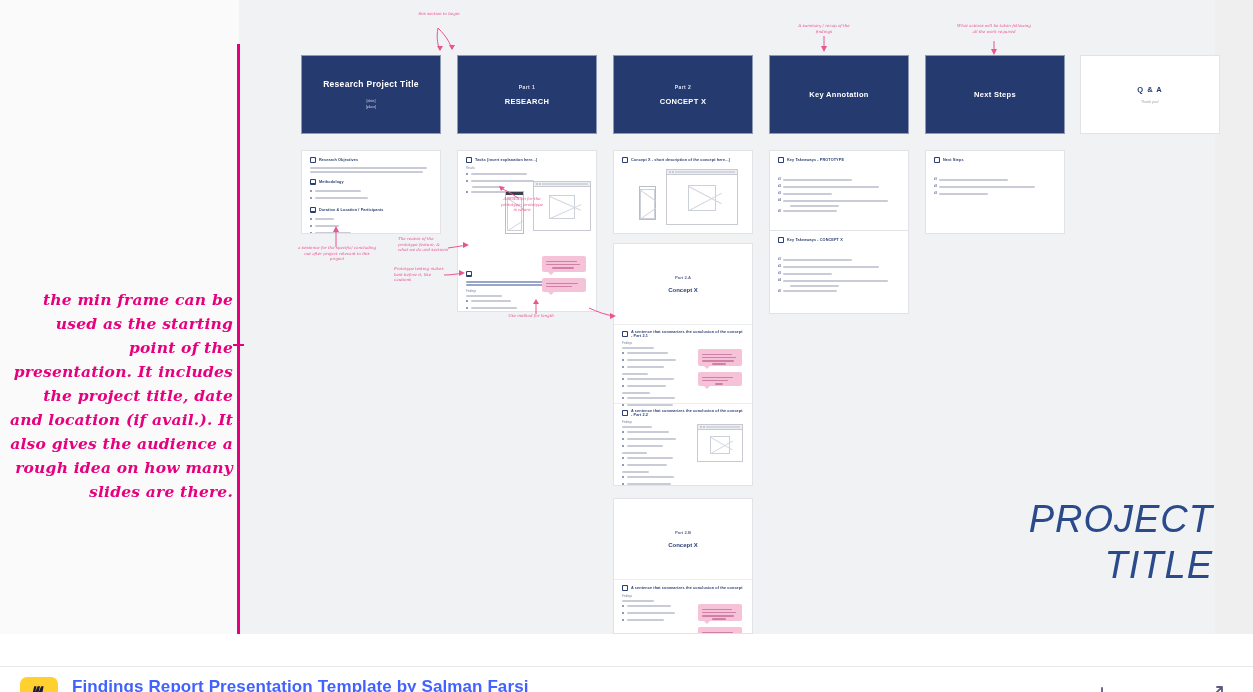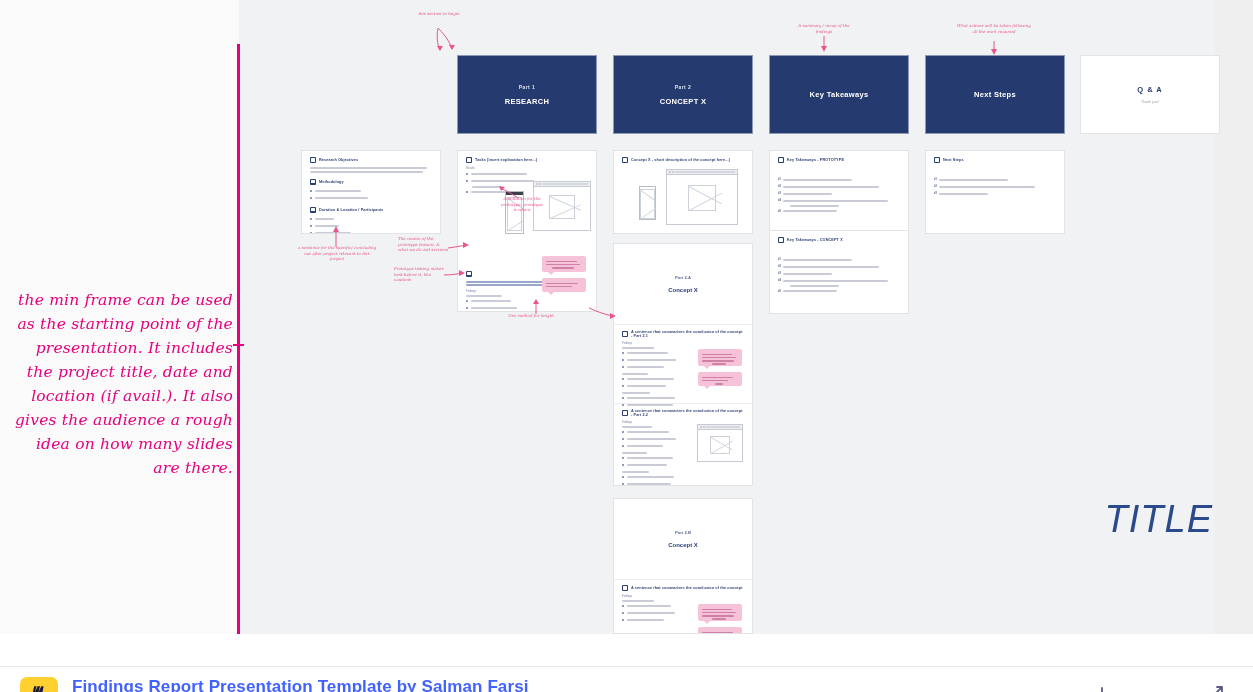--- a/index.html
+++ b/index.html
@@ -46,20 +46,21 @@
 
   
   .handnote {
     position: absolute; left: 5px; top: 288px;
     width: 228px;
     font-family: "DejaVu Serif", serif;
     font-style: italic;
     font-size: 15.5px; line-height: 24px;
     color: #e6007e; text-align: right;
     letter-spacing: .2px;
+    font-weight: bold;
   }
 
   
   .card {
     position: absolute;
     background: #ffffff;
     border: 1px solid #e2e3e6;
     overflow: hidden;
   }
   .card.navy {
@@ -208,33 +209,40 @@
   <div class="canvas">
     <div class="canvas-left-pane"></div>
     <div class="canvas-board"></div>
     <div class="canvas-right-strip"></div>
 
     <div class="frame-line"></div>
     <div class="frame-tick"></div>
 
     <div class="handnote">the min frame can be used as the starting point of the presentation. It includes the project title, date and location (if avail.). It also gives the audience a rough idea on how many slides are there.</div>
 
+    <div class="card navy" style="left:301px;top:55px;width:140px;height:79px;">
+      <div class="navy-title big">Research Project Title</div>
+      <div class="navy-sub">
+        <span>[date]</span><br>
+        <span>[place]</span>
+      </div>
+    </div>
 
     <div class="card navy" style="left:457px;top:55px;width:140px;height:79px;">
       <div class="navy-eyebrow">Part 1</div>
       <div class="navy-title">RESEARCH</div>
     </div>
 
     <div class="card navy" style="left:613px;top:55px;width:140px;height:79px;">
       <div class="navy-eyebrow">Part 2</div>
       <div class="navy-title">CONCEPT X</div>
     </div>
 
     <div class="card navy" style="left:769px;top:55px;width:140px;height:79px;">
-      <div class="navy-title">Key Takeaways</div>
+      <div class="navy-title">Key Annotation</div>
     </div>
 
     <div class="card navy" style="left:925px;top:55px;width:140px;height:79px;">
       <div class="navy-title">Next Steps</div>
     </div>
 
     <div class="card qa" style="left:1080px;top:55px;width:140px;height:79px;">
       <div class="qa-title">Q &amp; A</div>
       <div class="qa-sub">Thank you!</div>
     </div>
@@ -644,20 +652,21 @@
       <path d="M6 14 C 6 8, 6 4, 6 1" stroke="#e8558f" stroke-width="1" fill="none"></path>
       <path d="M3 4 l3 -5 l3 5 z" fill="#e8558f"></path>
     </svg>
 
     <svg class="arrowsvg" style="left:588px;top:305px;width:30px;height:16px;">
       <path d="M1 3 C 10 7, 18 10, 26 11" stroke="#e8558f" stroke-width="1" fill="none"></path>
       <path d="M22 8 l6 3 l-6 3 z" fill="#e8558f"></path>
     </svg>
 
     <div class="big-title">
+      <div>PROJECT</div>
       <div>TITLE</div>
     </div>
   </div>
 
   <div class="bottombar">
     <div class="logo-tile">
       <svg width="22" height="22" viewBox="0 0 22 22">
         <path d="M6.2 1.2 L8.6 1.2 L6.9 7.4 L9.6 1.2 L12.1 1.2 L10.3 7.8 L13.2 1.2 L15.6 1.2 L12.0 20.8 L9.3 20.8 L11.6 9.0 L8.0 20.8 L5.4 20.8 L7.6 9.5 L4.2 20.8 L1.7 20.8 Z" fill="#1a1a3d"></path>
       </svg>
     </div>

